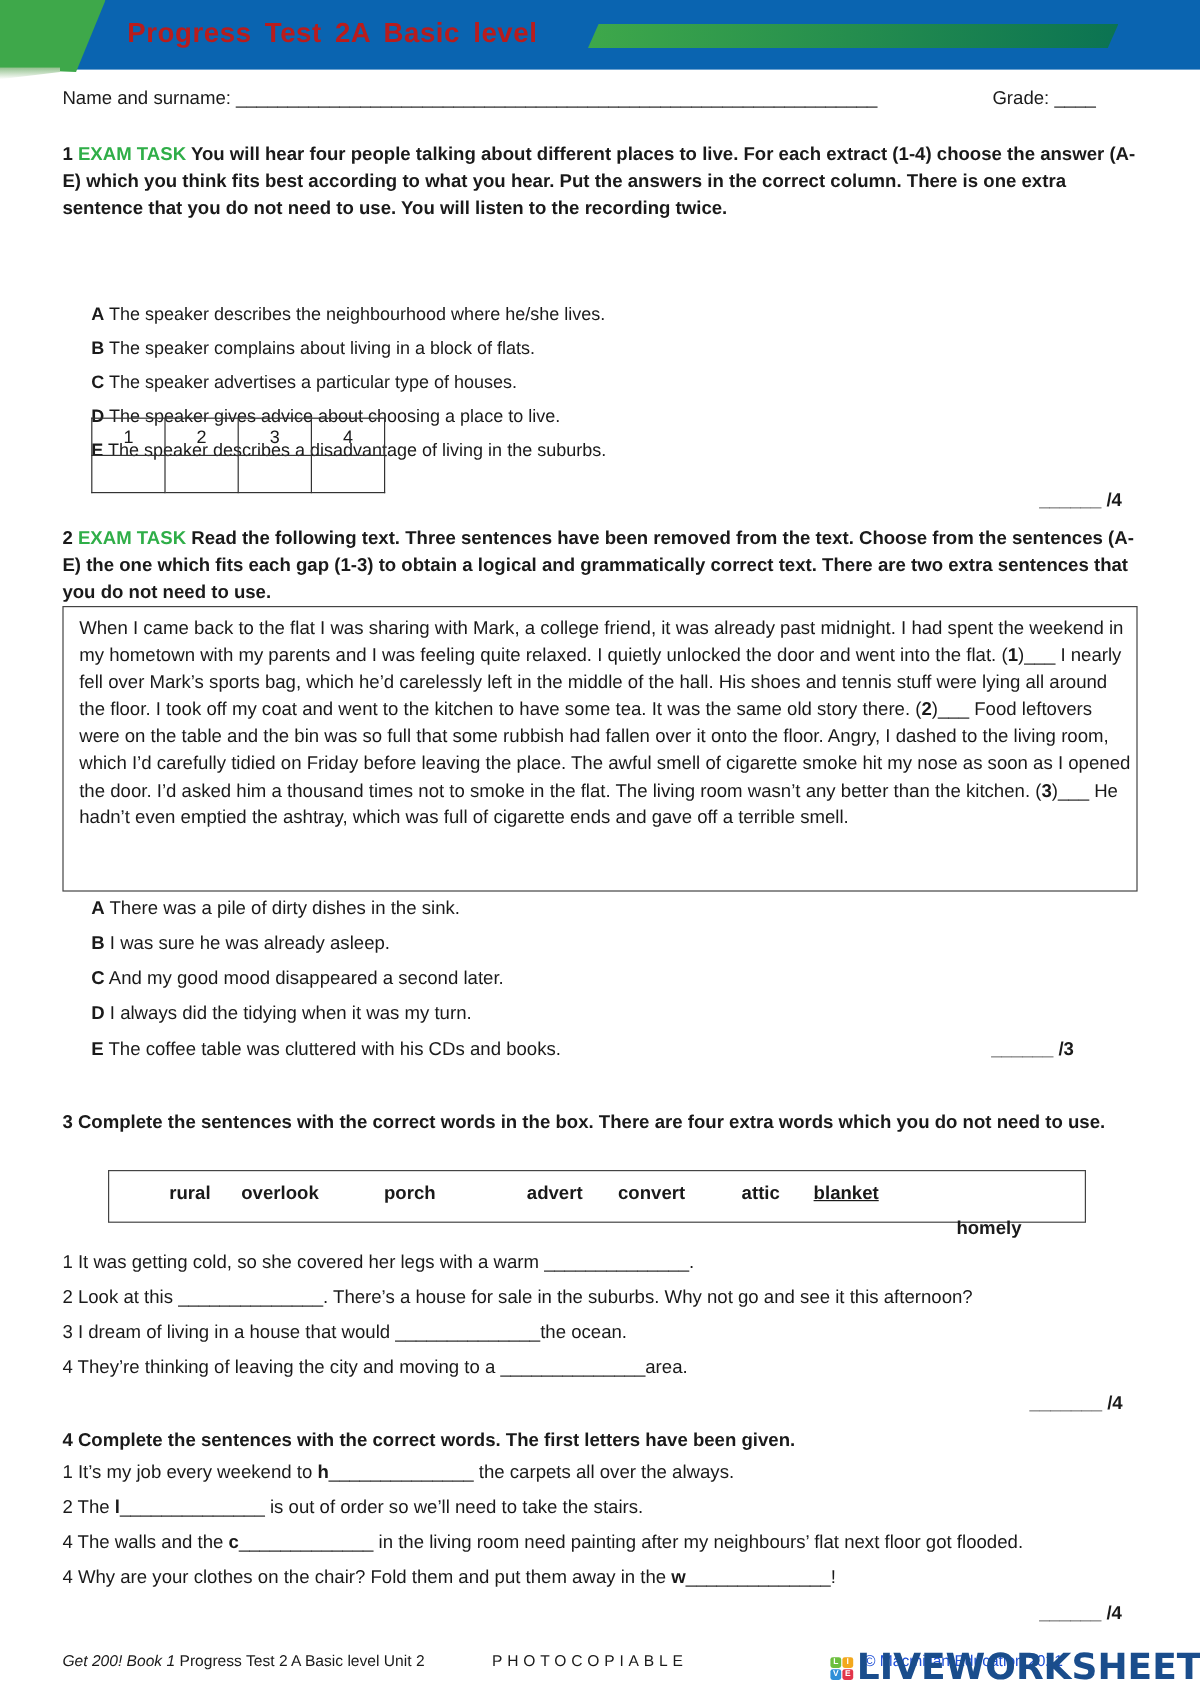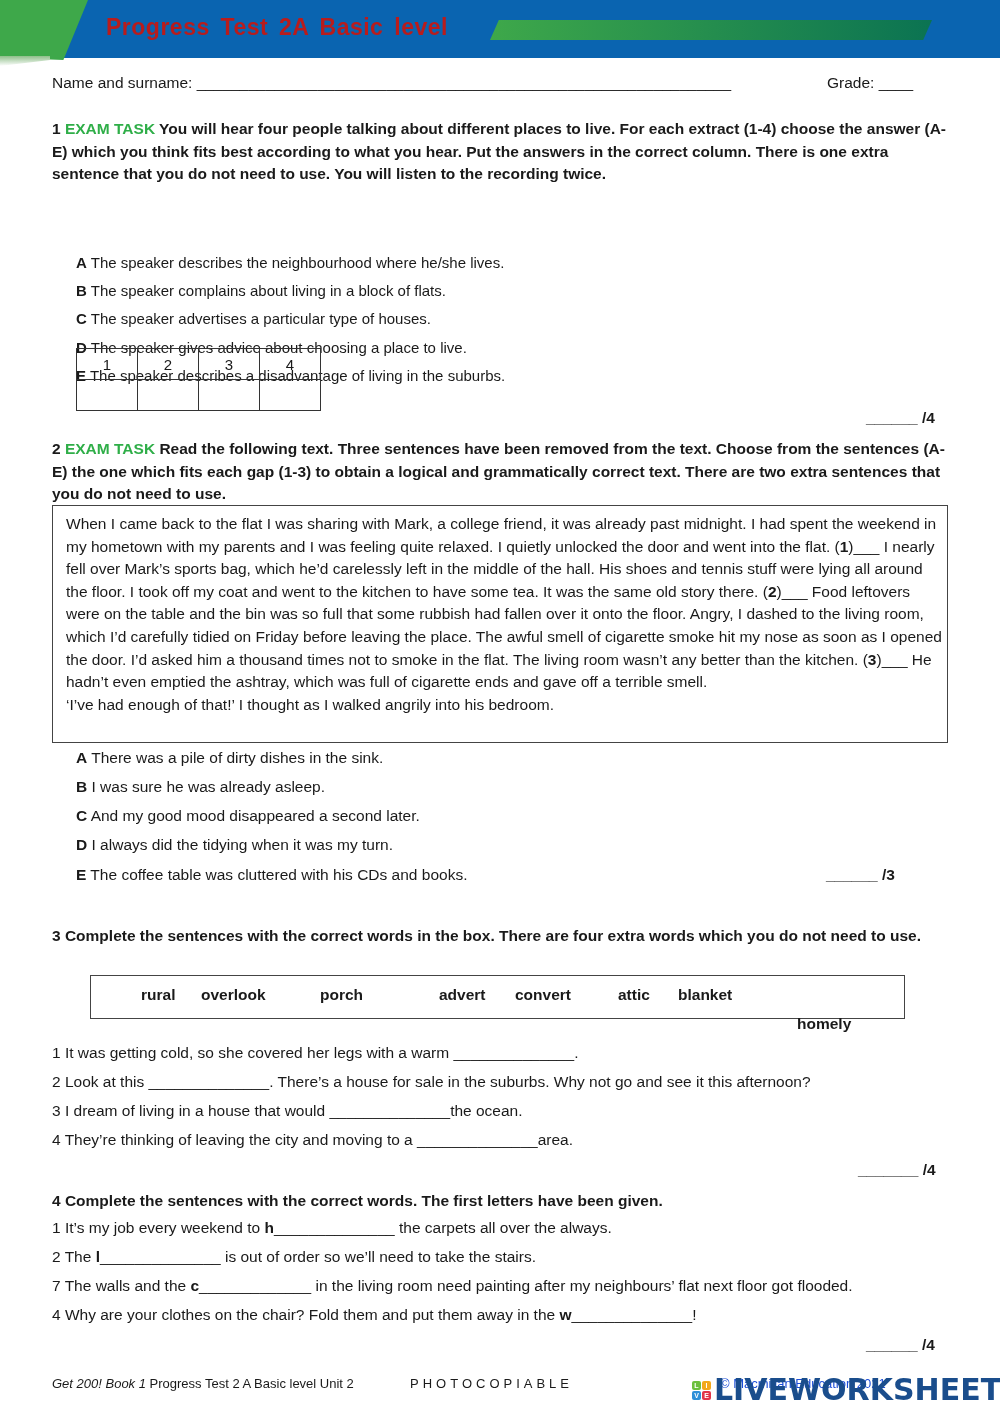--- a/index.html
+++ b/index.html
@@ -84,62 +84,61 @@
 
 <div class="score" style="left:866px; top:409px;">______ /4</div>
 
 <div class="task-head" style="top:438px;">
   <span>2 </span><span class="green">EXAM TASK</span><span> Read the following text. Three sentences have been removed from the text. Choose from the sentences (A-E) the one which fits each gap (1-3) to obtain a logical and grammatically correct text. There are two extra sentences that you do not need to use.</span>
 </div>
 
 <div class="reading-box">
   <div class="reading-text">
     <span>When I came back to the flat I was sharing with Mark, a college friend, it was already past midnight. I had spent the weekend in my hometown with my parents and I was feeling quite relaxed. I quietly unlocked the door and went into the flat. (</span><b>1</b><span>)___ I nearly fell over Mark’s sports bag, which he’d carelessly left in the middle of the hall. His shoes and tennis stuff were lying all around the floor. I took off my coat and went to the kitchen to have some tea. It was the same old story there. (</span><b>2</b><span>)___ Food leftovers were on the table and the bin was so full that some rubbish had fallen over it onto the floor. Angry, I dashed to the living room, which I’d carefully tidied on Friday before leaving the place. The awful smell of cigarette smoke hit my nose as soon as I opened the door. I’d asked him a thousand times not to smoke in the flat. The living room wasn’t any better than the kitchen. (</span><b>3</b><span>)___ He hadn’t even emptied the ashtray, which was full of cigarette ends and gave off a terrible smell.</span><br>
-    <span>‘I’ve had enough of that!’ I thought as I walked angrily into his bedroom.</span>
   </div>
 </div>
 
 <div class="opt2" style="top:749px;"><span class="b">A</span><span> There was a pile of dirty dishes in the sink.</span></div>
 <div class="opt2" style="top:778px;"><span class="b">B</span><span> I was sure he was already asleep.</span></div>
 <div class="opt2" style="top:807px;"><span class="b">C</span><span> And my good mood disappeared a second later.</span></div>
 <div class="opt2" style="top:836px;"><span class="b">D</span><span> I always did the tidying when it was my turn.</span></div>
 <div class="opt2" style="top:866px;"><span class="b">E</span><span> The coffee table was cluttered with his CDs and books.</span></div>
 
 <div class="score" style="left:826px; top:866px;">______ /3</div>
 
 <div class="task-head" style="top:925px;">3 Complete the sentences with the correct words in the box. There are four extra words which you do not need to use.</div>
 
 <div class="word-box">
   <span class="word" style="left:50px;">rural</span>
   <span class="word" style="left:110px;">overlook</span>
   <span class="word" style="left:229px;">porch</span>
   <span class="word" style="left:348px;">advert</span>
   <span class="word" style="left:424px;">convert</span>
   <span class="word" style="left:527px;">attic</span>
-  <span class="word" style="left:587px;">blanket</span>
+  <span class="word" style="left:587px;text-decoration:underline;">blanket</span>
   <span class="word" style="left:706px;margin-top:29px;">homely</span>
 </div>
 
 <div class="sent" style="top:1044px;">1 It was getting cold, so she covered her legs with a warm ______________.</div>
 <div class="sent" style="top:1073px;">2 Look at this ______________. There’s a house for sale in the suburbs. Why not go and see it this afternoon?</div>
 <div class="sent" style="top:1102px;">3 I dream of living in a house that would ______________the ocean.</div>
 <div class="sent" style="top:1131px;">4 They’re thinking of leaving the city and moving to a ______________area.</div>
 
 <div class="score" style="left:858px; top:1161px;">_______ /4</div>
 
 <div class="task-head" style="top:1190px;">4 Complete the sentences with the correct words. The first letters have been given.</div>
 
 <div class="sent" style="top:1219px;">
   <span>1 It’s my job every weekend to </span><b>h</b><span>______________</span><span> the carpets all over the always.</span>
 </div>
 <div class="sent" style="top:1248px;">
   <span>2 The </span><b>l</b><span>______________</span><span> is out of order so we’ll need to take the stairs.</span>
 </div>
 <div class="sent" style="top:1277px;">
-  <span>7 The walls and the </span><b>c</b><span>_____________</span><span> in the living room need painting after my neighbours’ flat next floor got flooded.</span>
+  <span>4 The walls and the </span><b>c</b><span>_____________</span><span> in the living room need painting after my neighbours’ flat next floor got flooded.</span>
 </div>
 <div class="sent" style="top:1306px;">
   <span>4 Why are your clothes on the chair? Fold them and put them away in the </span><b>w</b><span>______________</span><span>!</span>
 </div>
 
 <div class="score" style="left:866px; top:1336px;">______ /4</div>
 
 <div class="footer-left">
   <i>Get 200! Book 1</i><span> Progress Test 2 A Basic level Unit 2</span>
 </div>

